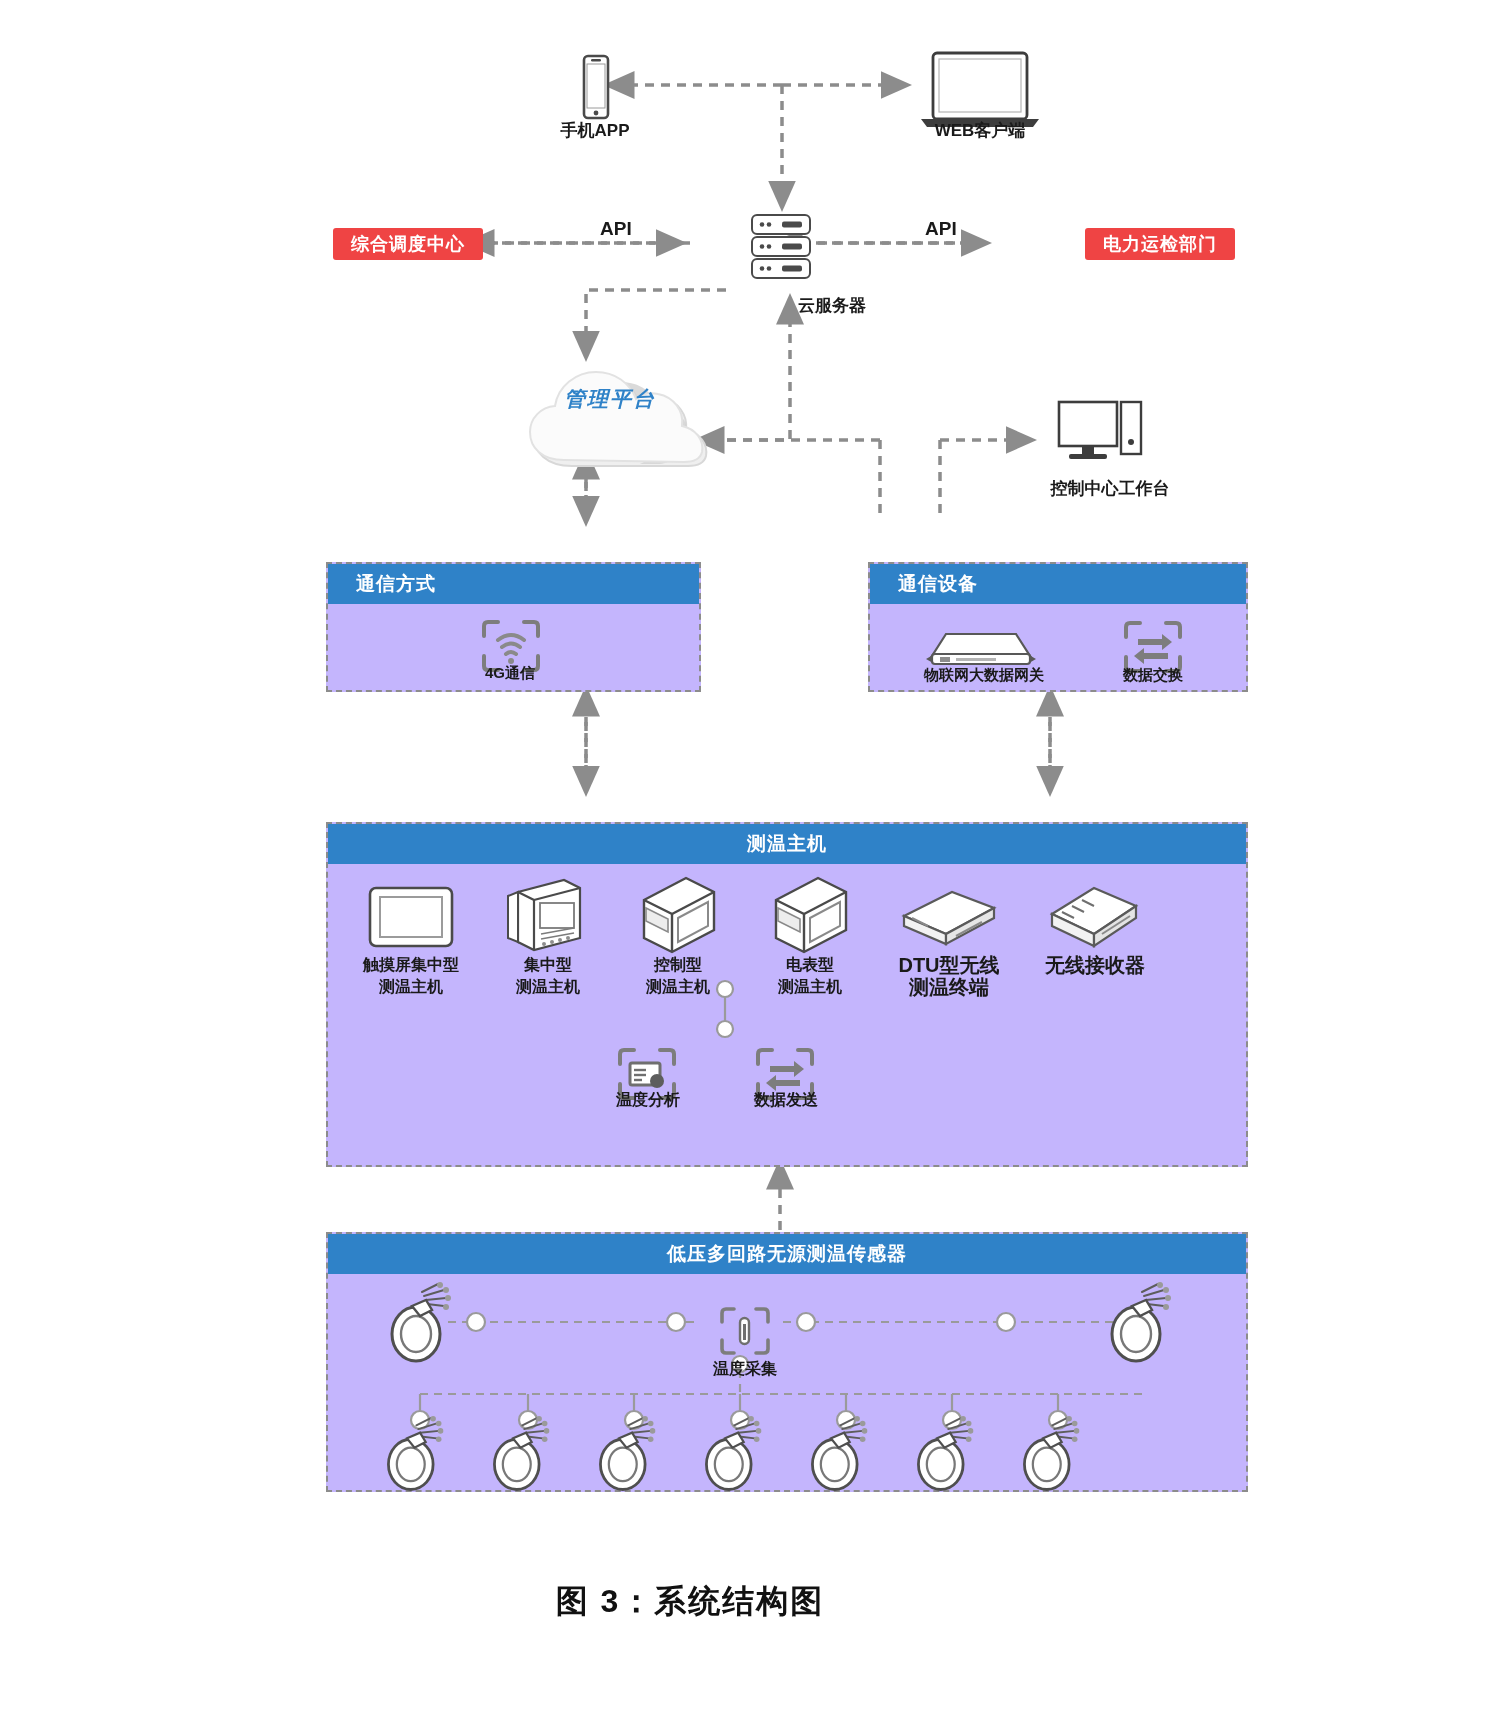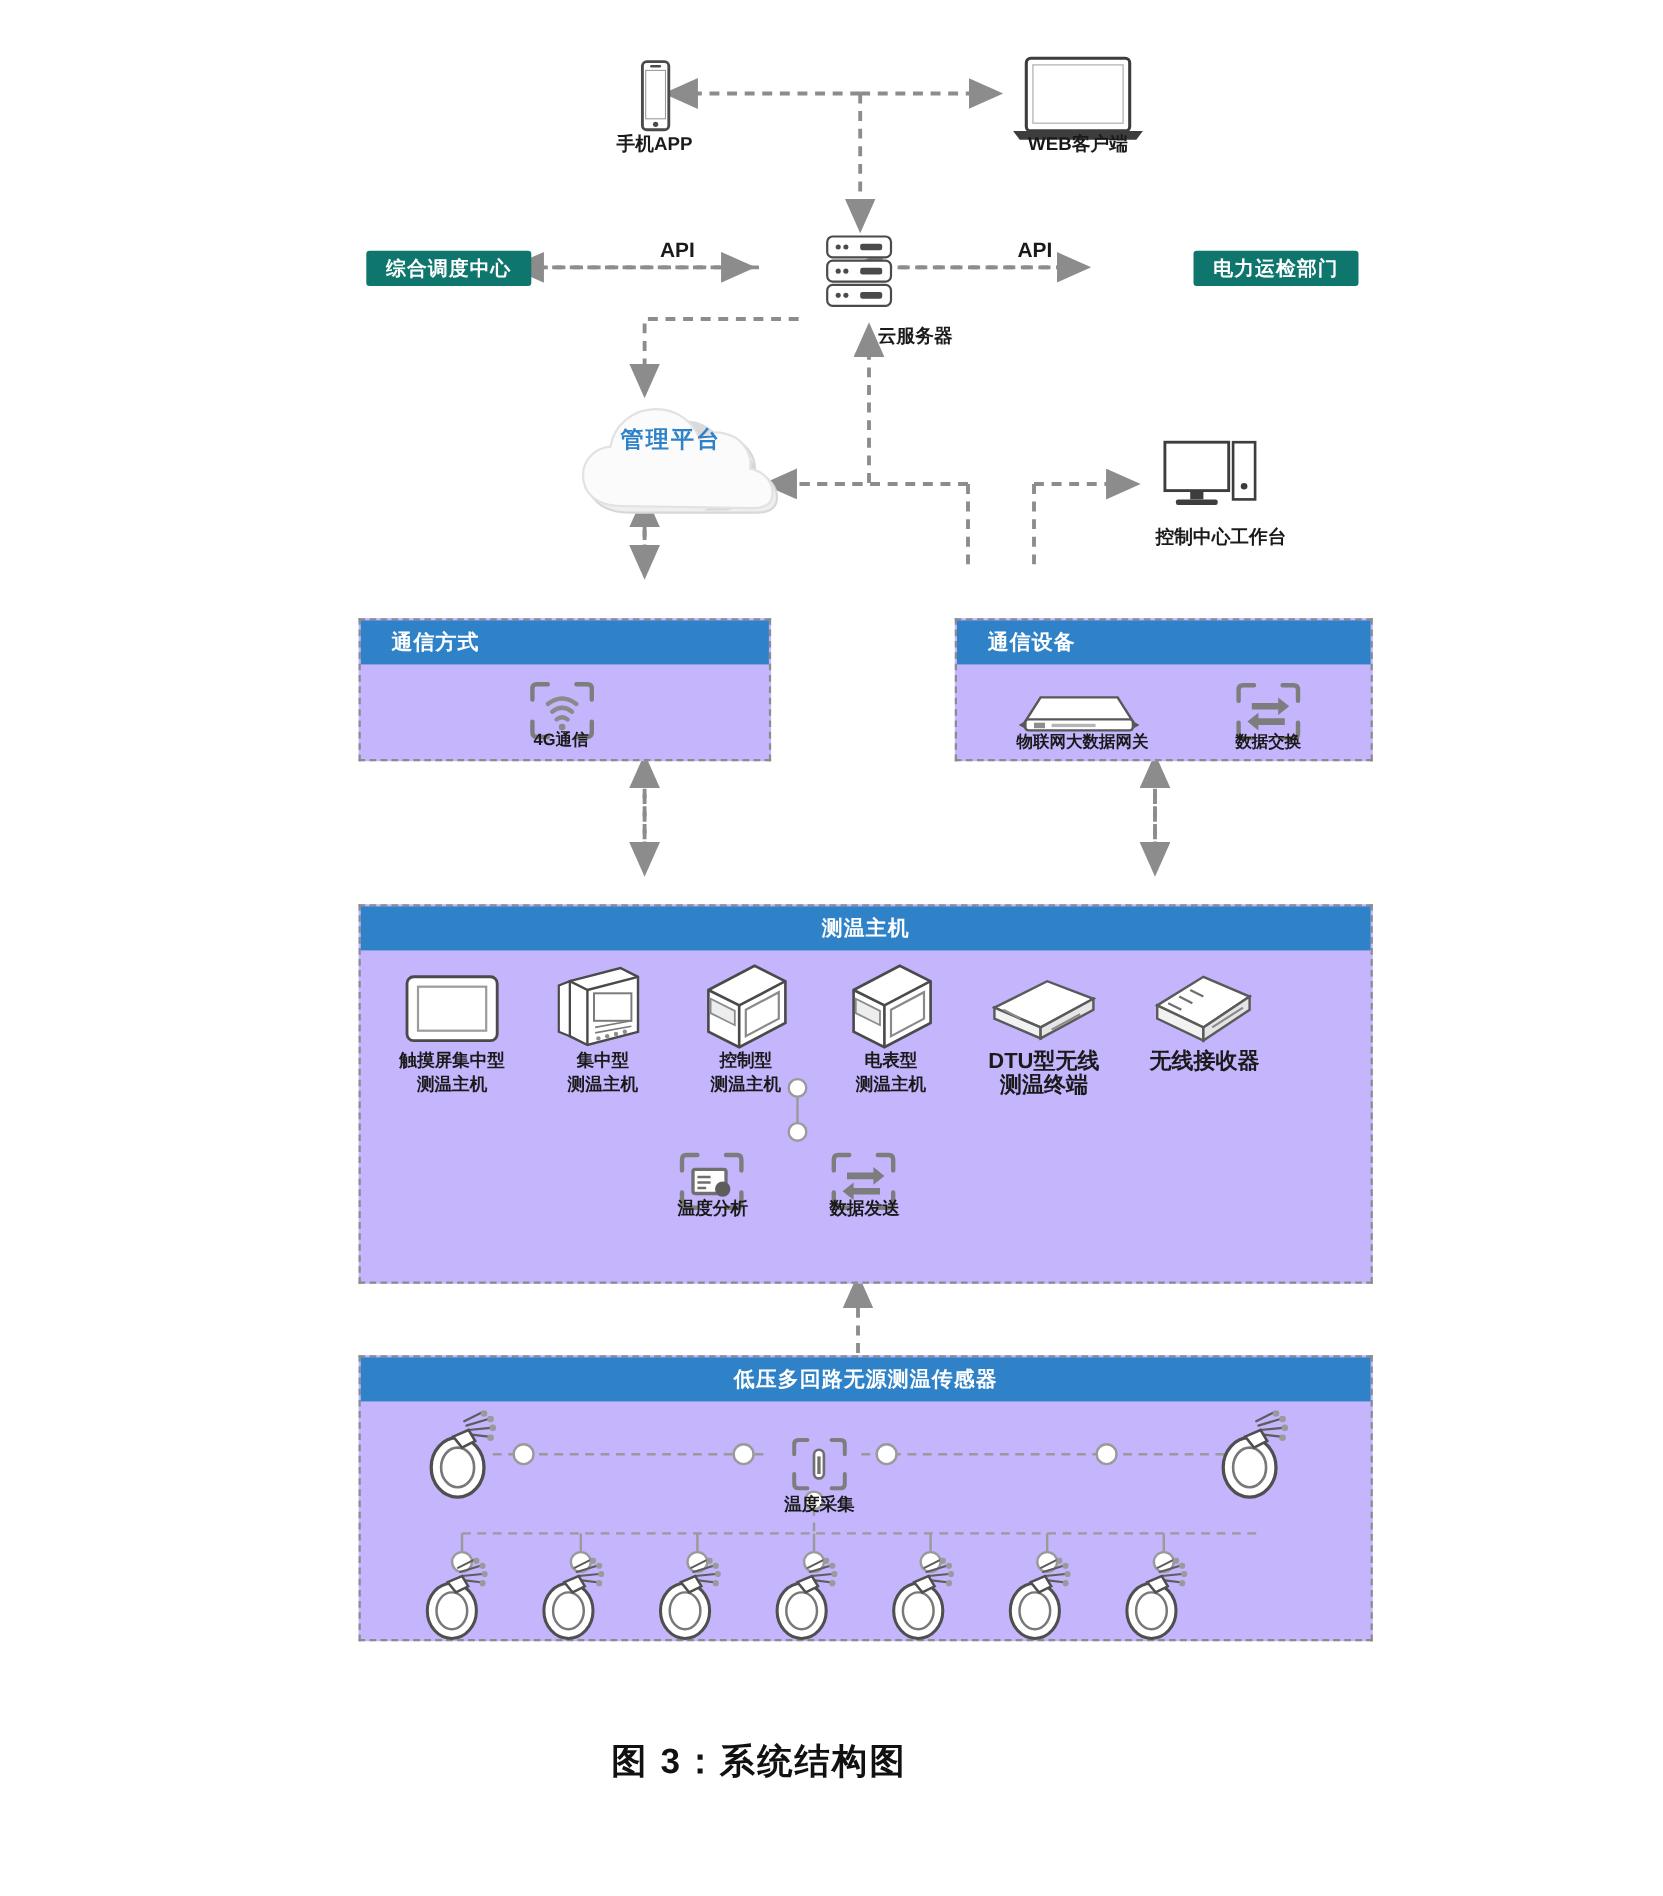--- a/index.html
+++ b/index.html
@@ -7,36 +7,36 @@
        font-family:"Liberation Sans","DejaVu Sans",sans-serif;
        color:#1a1a1a;overflow:hidden;}
   .stage{position:absolute;left:0;top:0;width:1380px;height:1724px;}
   svg.wires{position:absolute;left:0;top:0;width:1512px;height:1724px;pointer-events:none;}
 
   .node{position:absolute;}
   .cap{position:absolute;text-align:center;font-weight:bold;font-size:17px;
        line-height:22px;color:#1a1a1a;white-space:pre-line;}
 
   
-  .pill{position:absolute;background:#0f766e;color:#ffffff;font-weight:bold;
+  .pill{position:absolute;background:#ef4444;color:#ffffff;font-weight:bold;
         font-size:18px;display:flex;align-items:center;justify-content:center;
         border-radius:3px;letter-spacing:1px;}
 
   
   .panel{position:absolute;border:2.5px dashed #8c8c8c;background:#c4b5fd;
          box-sizing:border-box;}
   .panel-hd{position:absolute;left:0;top:0;height:40px;width:100%;
             background:#2f82c8;color:#fff;font-weight:bold;font-size:19px;
             display:flex;align-items:center;box-sizing:border-box;
             letter-spacing:1px;}
   .panel-hd.left{padding-left:28px;justify-content:flex-start;}
   .panel-hd.center{justify-content:center;}
 
   .cloudtxt{position:absolute;color:#2f82c8;font-weight:bold;font-size:21px;
-            letter-spacing:2px;}
+            letter-spacing:2px;font-style:italic;}
 
   .apilabel{position:absolute;font-weight:bold;font-size:19px;color:#1a1a1a;}
 
   .figcap{position:absolute;width:100%;text-align:center;font-size:32px;
           font-weight:bold;letter-spacing:2px;color:#111;}
 </style>
 </head>
 <body>
 
 <div class="stage">

